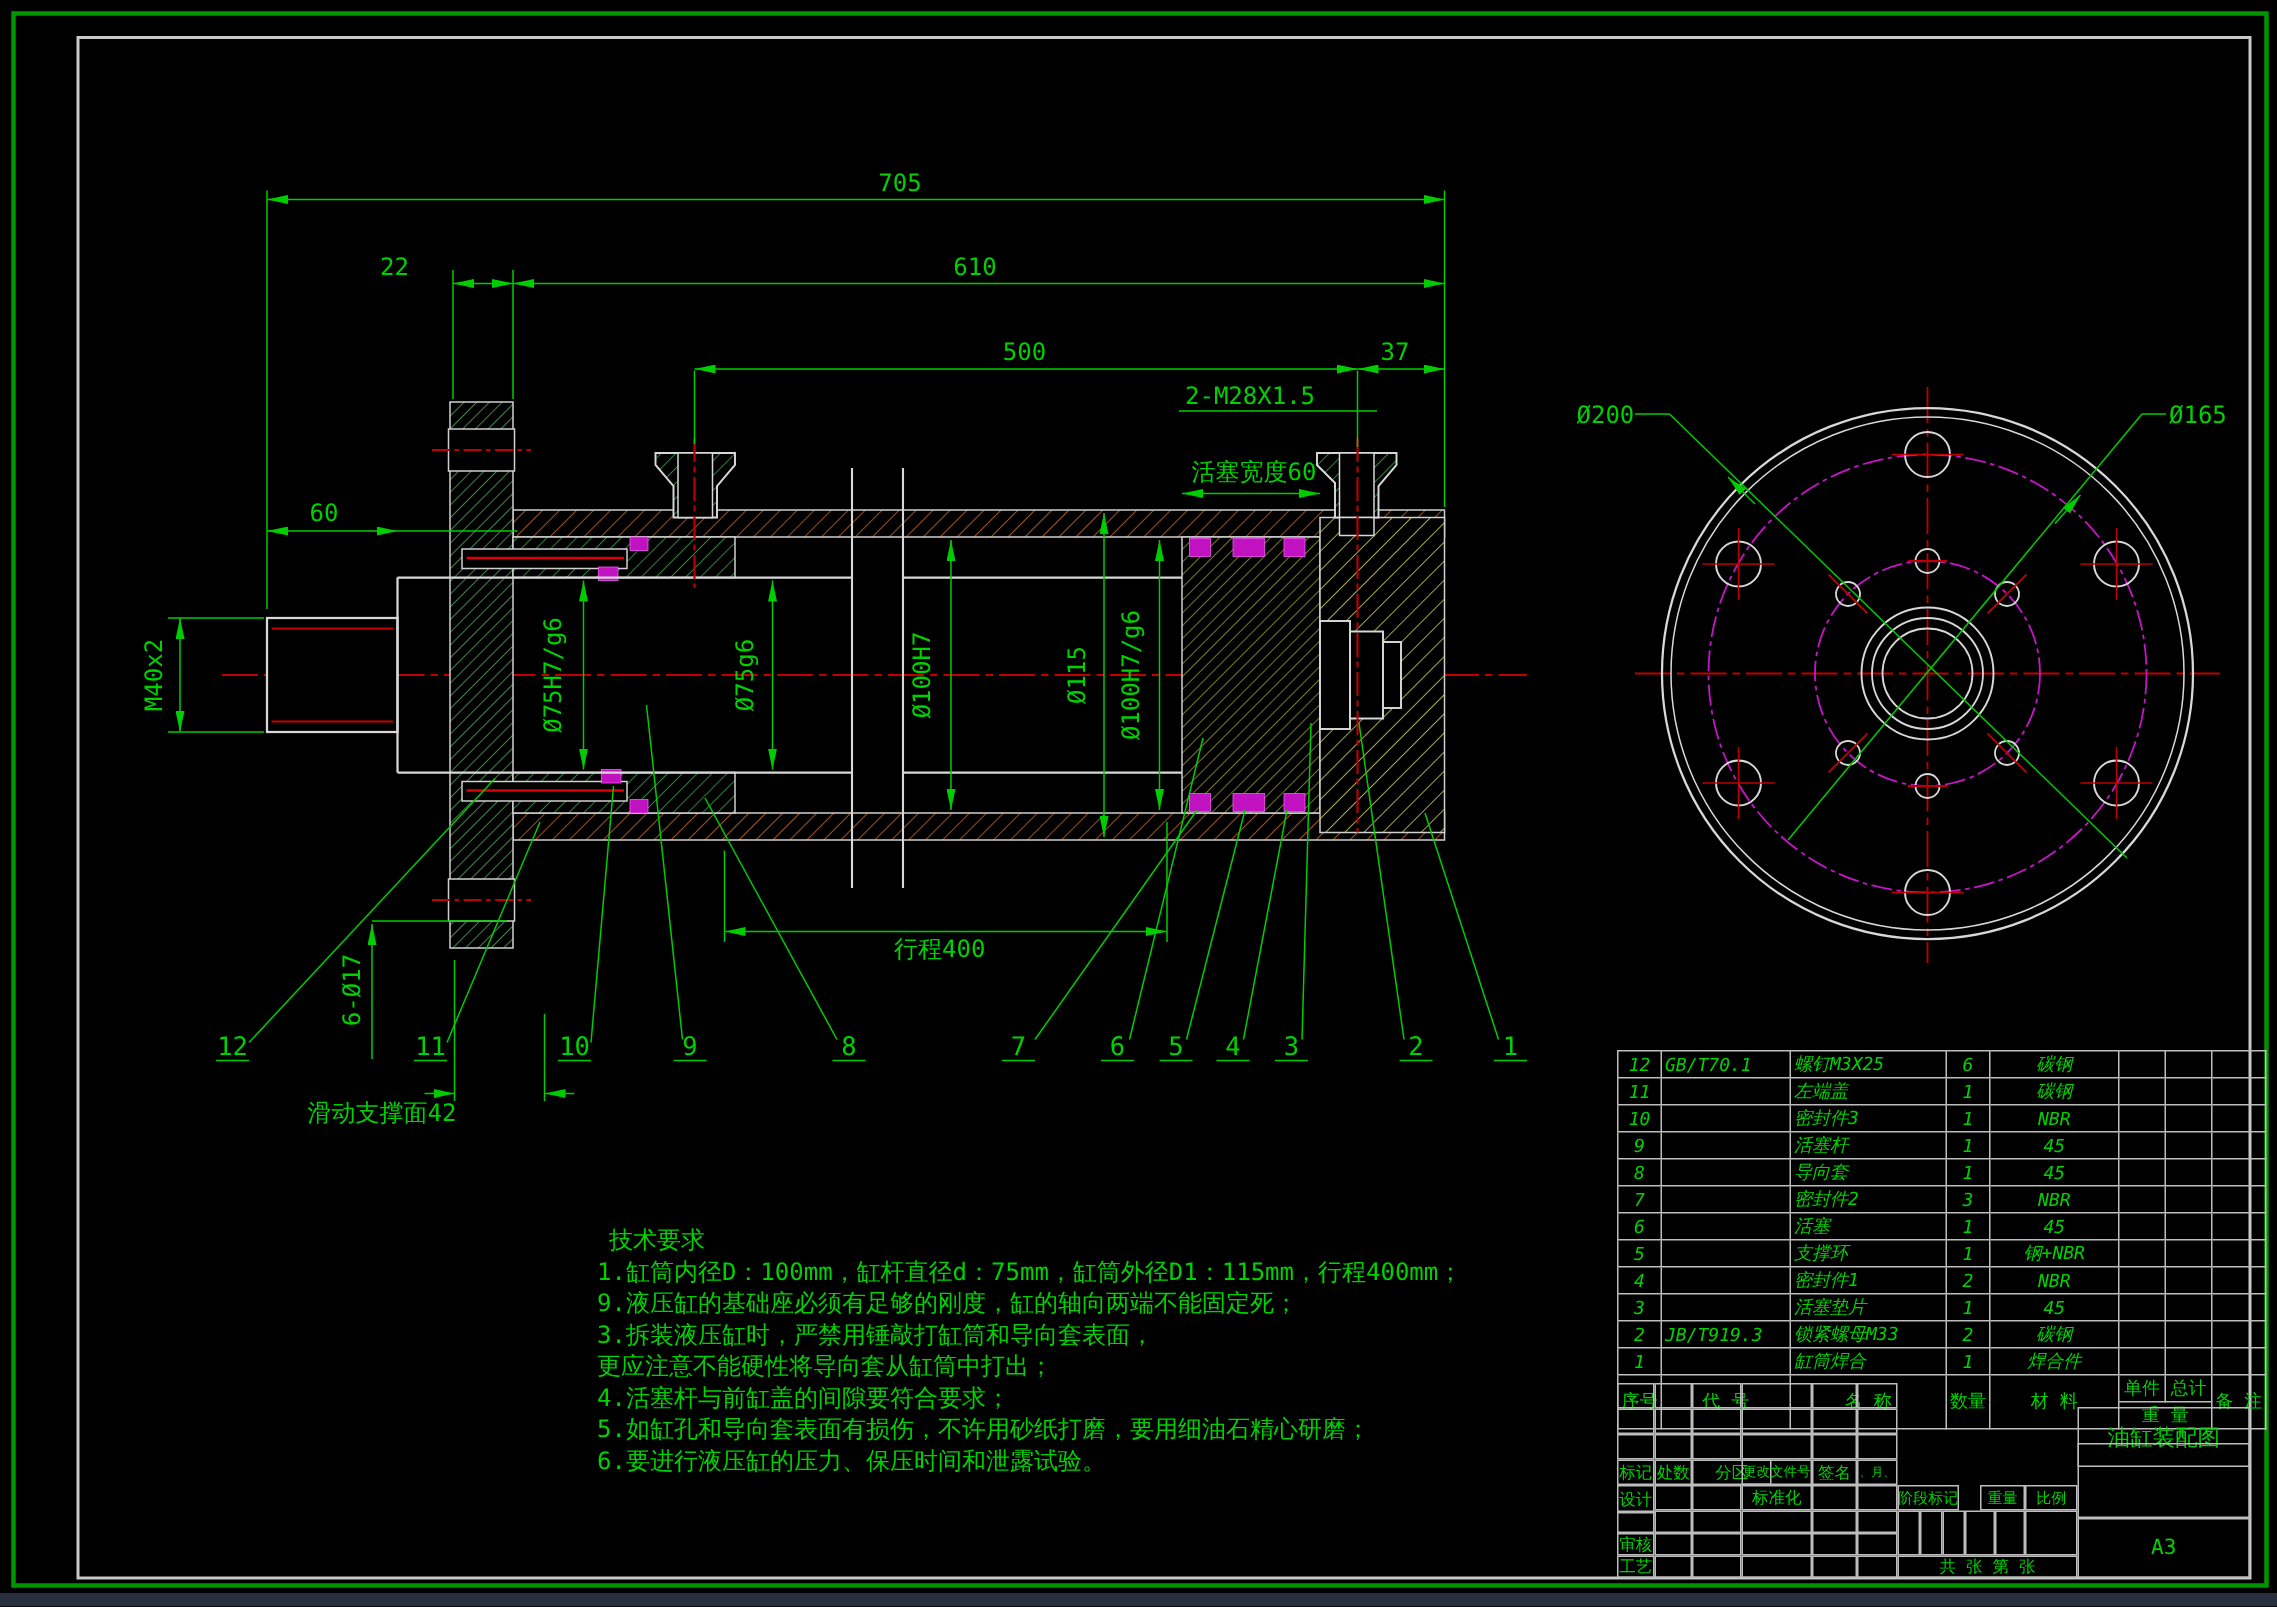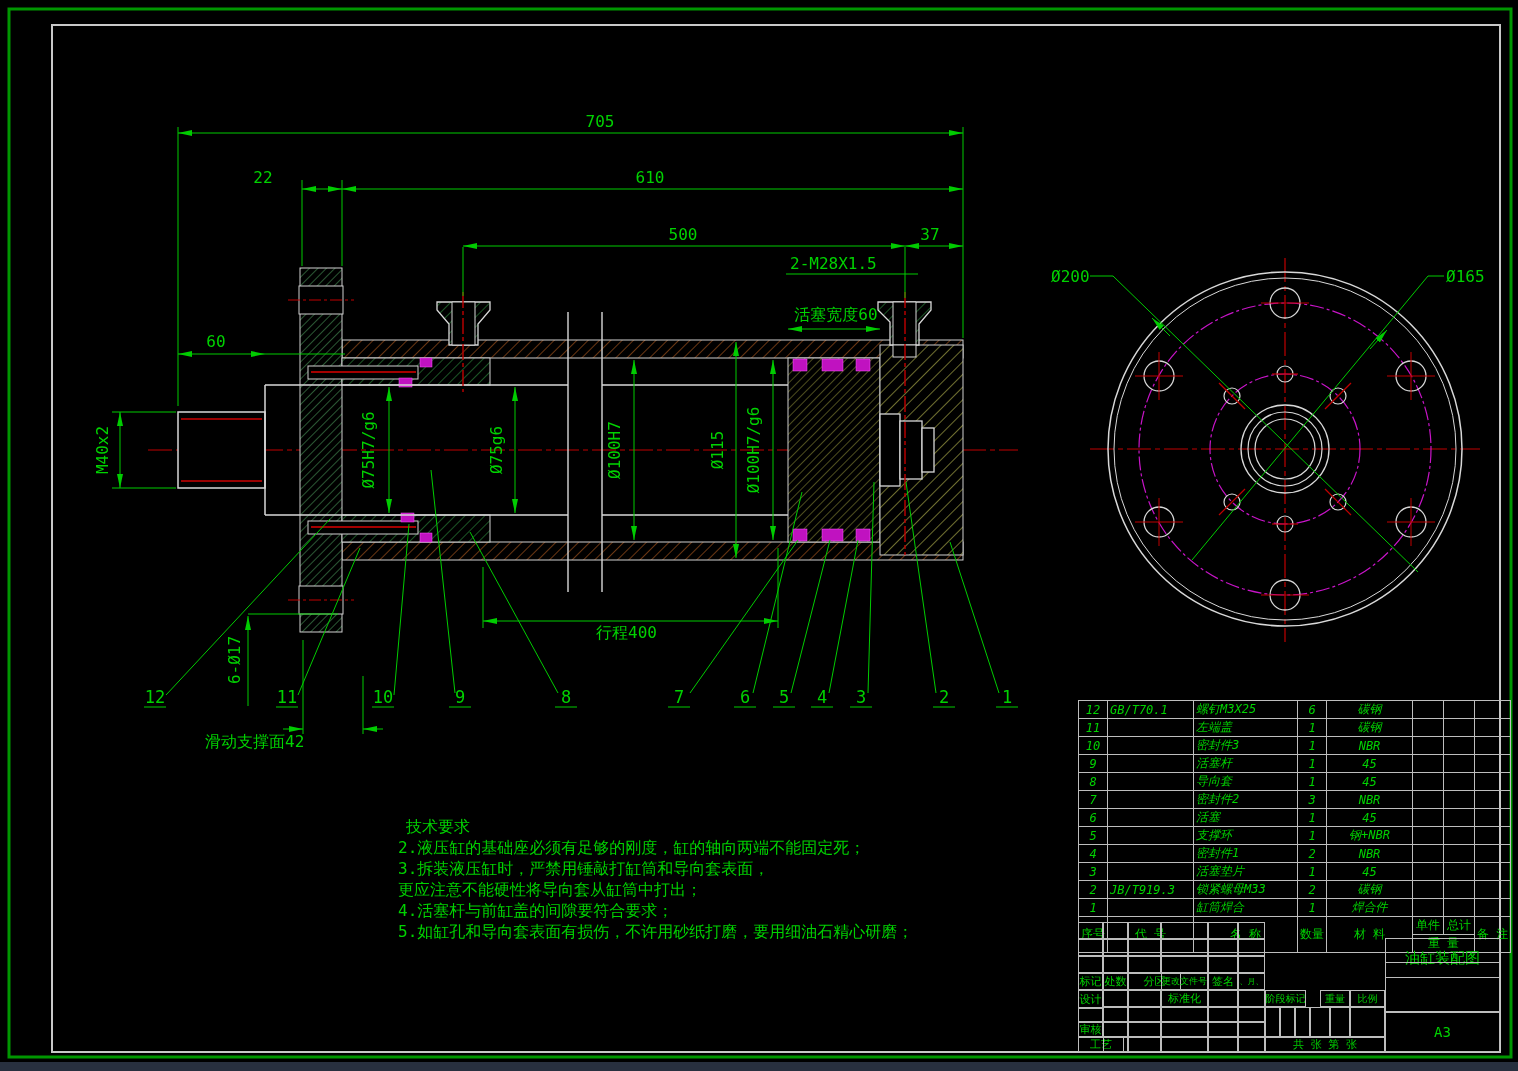--- a/index.html
+++ b/index.html
@@ -298,25 +298,27 @@
       <line x1="1370" y1="349" x2="1387" y2="330" marker-end="url(#ar)"></line>
     </g>
     <text class="dimtxt" x="1051" y="282">Ø200</text>
     <text class="dimtxt" x="1446" y="282">Ø165</text>
   </g>
 </svg>
 
 
 <div id="tech">
   <div class="t-title">技术要求</div>
-  <div>2.液压缸的基础座必须有足够的刚度，缸的轴向两端不能固定死；</div>
+  <div>1.缸筒内径D：100mm，缸杆直径d：75mm，缸筒外径D1：115mm，行程400mm；</div>
+  <div>9.液压缸的基础座必须有足够的刚度，缸的轴向两端不能固定死；</div>
   <div>3.拆装液压缸时，严禁用锤敲打缸筒和导向套表面，</div>
   <div>更应注意不能硬性将导向套从缸筒中打出；</div>
   <div>4.活塞杆与前缸盖的间隙要符合要求；</div>
   <div>5.如缸孔和导向套表面有损伤，不许用砂纸打磨，要用细油石精心研磨；</div>
+  <div>6.要进行液压缸的压力、保压时间和泄露试验。</div>
 </div>
 
 
 <table id="bom">
   <colgroup>
     <col style="width:26px">
         <col style="width:86px">
         <col style="width:104px">
         <col style="width:28px">
     <col style="width:86px">
@@ -504,21 +506,21 @@
       <div class="cell" style="left:130px;top:85px;width:30px;height:15px"></div>
       <div class="cell" style="left:160px;top:85px;width:27px;height:15px"></div>
 
   <div class="cell" style="left:0;top:100px;width:25px;height:15px">审核</div>
   <div class="cell" style="left:25px;top:100px;width:25px;height:15px"></div>
       <div class="cell" style="left:50px;top:100px;width:33px;height:15px"></div>
       <div class="cell" style="left:83px;top:100px;width:47px;height:15px"></div>
       <div class="cell" style="left:130px;top:100px;width:30px;height:15px"></div>
       <div class="cell" style="left:160px;top:100px;width:27px;height:15px"></div>
 
-  <div class="cell" style="left:0;top:115px;width:46px;height:15px">工艺</div>
+  <div class="cell" style="left:0;top:115px;width:25px;height:15px">工艺</div>
   <div class="cell" style="left:25px;top:115px;width:25px;height:15px"></div>
       <div class="cell" style="left:50px;top:115px;width:33px;height:15px"></div>
       <div class="cell" style="left:83px;top:115px;width:47px;height:15px"></div>
       <div class="cell" style="left:130px;top:115px;width:30px;height:15px"></div>
       <div class="cell" style="left:160px;top:115px;width:27px;height:15px"></div>
 
   <div class="cell" style="left:187px;top:68px;width:41px;height:17px;font-size:10px">阶段标记</div>
   <div class="cell" style="left:242px;top:68px;width:30px;height:17px;font-size:10px">重量</div>
   <div class="cell" style="left:272px;top:68px;width:35px;height:17px;font-size:10px">比例</div>
   <div class="cell" style="left:187px;top:85px;width:15px;height:30px"></div>

